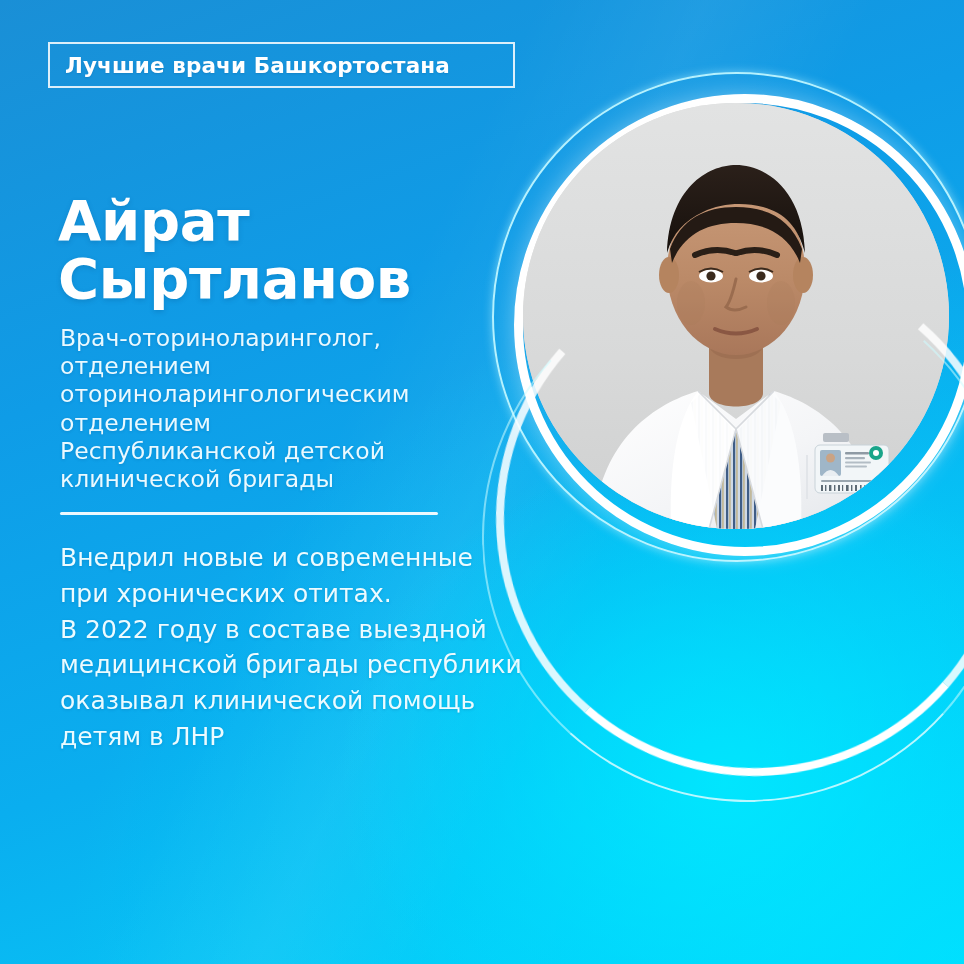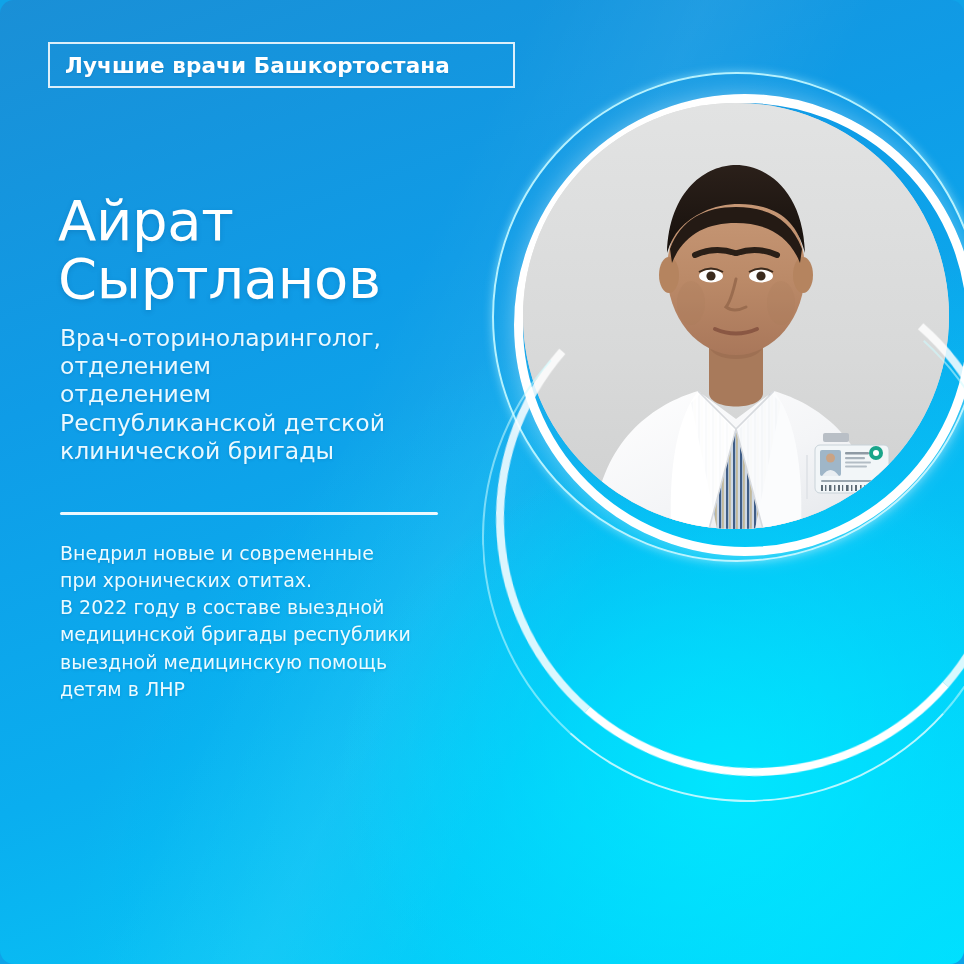--- a/index.html
+++ b/index.html
@@ -6,21 +6,20 @@
   body{
     width:964px;height:964px;overflow:hidden;
     font-family:"DejaVu Sans","Liberation Sans",sans-serif;
     background:#0fa3e8;
   }
   .poster{
     position:relative;width:964px;height:964px;overflow:hidden;
     background:
       radial-gradient(150% 120% at 100% 100%, rgba(0,224,255,.95) 0%, rgba(0,214,252,.65) 28%, rgba(10,160,235,0) 62%),
       linear-gradient(160deg,#1a8fd6 0%, #0f9ce7 32%, #0aaeef 62%, #07c6f6 86%, #05d2f8 100%);
-    border-radius: 14px;
   }
   
   .sheen{
     position:absolute;inset:0;
     background:linear-gradient(115deg, rgba(255,255,255,0) 38%, rgba(255,255,255,.06) 50%, rgba(255,255,255,0) 62%);
     pointer-events:none;
   }
   .glow-br{
     position:absolute;right:-140px;bottom:-160px;width:760px;height:680px;
     background:radial-gradient(ellipse at center, rgba(0,236,255,.75) 0%, rgba(0,226,255,.35) 42%, rgba(0,220,255,0) 72%);
@@ -36,41 +35,41 @@
   }
   .header-box .label{
     color:#ffffff;font-size:21.5px;font-weight:700;letter-spacing:.1px;
     padding-left:15px;white-space:nowrap;
     text-shadow:0 1px 2px rgba(0,60,110,.18);
   }
 
   
   .name{
     position:absolute;left:58px;top:192px;width:460px;
-    color:#ffffff;font-weight:400;font-size:56px;line-height:1.04;
+    color:#ffffff;font-weight:700;font-size:56px;line-height:1.04;
     letter-spacing:-.3px;
     text-shadow:0 2px 5px rgba(0,70,125,.22);
   }
   .name .l2{display:block;}
 
   .role{
     position:absolute;left:60px;top:324px;width:470px;
     color:#eaf9ff;font-size:23.5px;line-height:1.20;font-weight:400;
     text-shadow:0 1px 3px rgba(0,70,125,.20);
   }
   .role span{display:block;}
 
   .divider{
     position:absolute;left:60px;top:512px;width:378px;height:3px;
     background:rgba(255,255,255,.92);border-radius:2px;
   }
 
   .bio{
     position:absolute;left:60px;top:540px;width:520px;
-    color:#ecfbff;font-size:19px;line-height:1.43;font-weight:400;
+    color:#ecfbff;font-size:25px;line-height:1.43;font-weight:400;
     text-shadow:0 1px 3px rgba(0,70,125,.20);
   }
   .bio span{display:block;}
 
   
   .portrait-wrap{
     position:absolute;left:486px;top:64px;width:516px;height:640px;
   }
   .arc-thin{
     position:absolute;left:6px;top:8px;width:486px;height:486px;
@@ -124,33 +123,34 @@
   </div>
 
   <div class="name">
     <span class="l1">Айрат</span>
     <span class="l2">Сыртланов</span>
   </div>
 
   <div class="role">
     <span>Врач-оториноларинголог,</span>
     <span>отделением</span>
+    <span>оториноларингологическим</span>
     <span>отделением</span>
     <span>Республиканской детской</span>
     <span>клинической бригады</span>
   </div>
 
   <div class="divider"></div>
 
   <div class="bio">
     <span>Внедрил новые и современные</span>
     <span>при хронических отитах.</span>
     <span>В 2022 году в составе выездной</span>
     <span>медицинской бригады республики</span>
-    <span>выездной медицинскую помощь</span>
+    <span>оказывал клинической помощь</span>
     <span>детям в ЛНР</span>
   </div>
 
   <div class="portrait-wrap">
     <div class="arc-thin"></div>
     <div class="ring-white"></div>
 
     <div class="photo-circle">
       <svg viewBox="0 0 426 426" xmlns="http://www.w3.org/2000/svg" aria-hidden="true">
         <defs>

